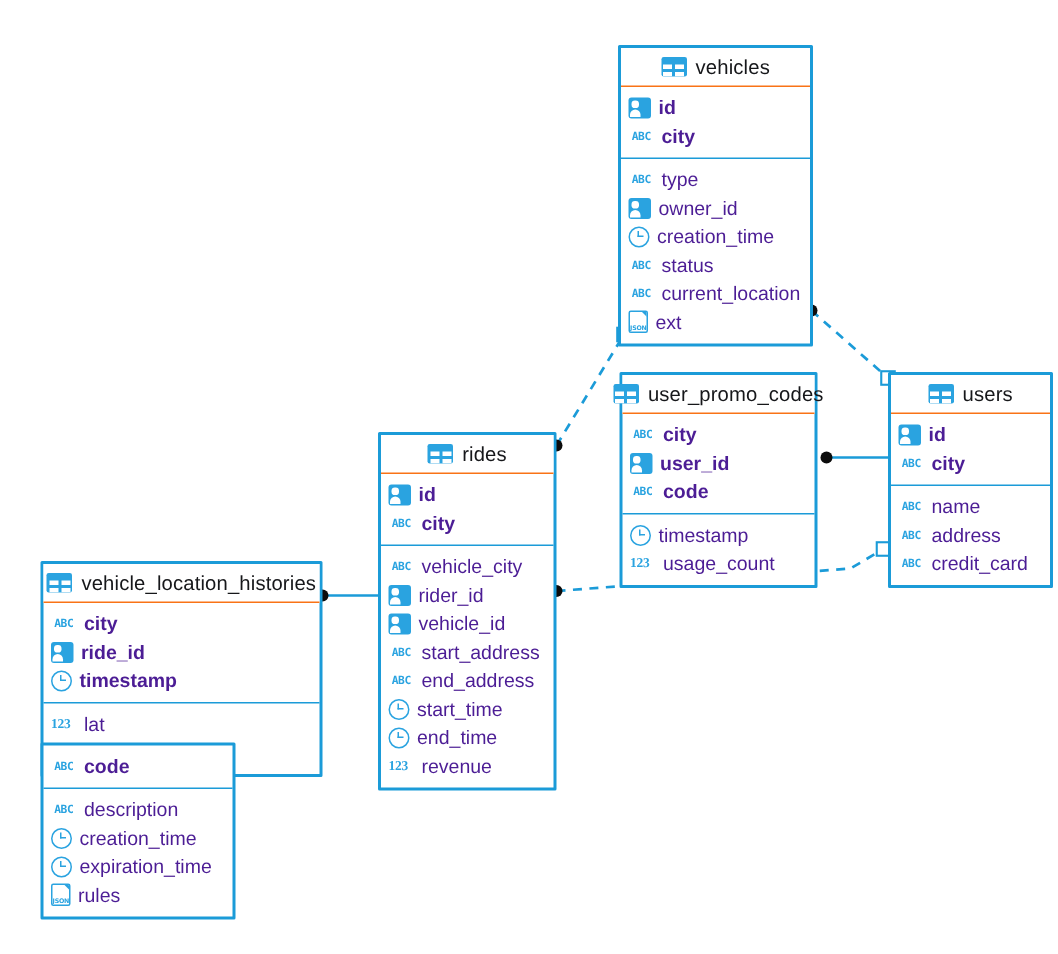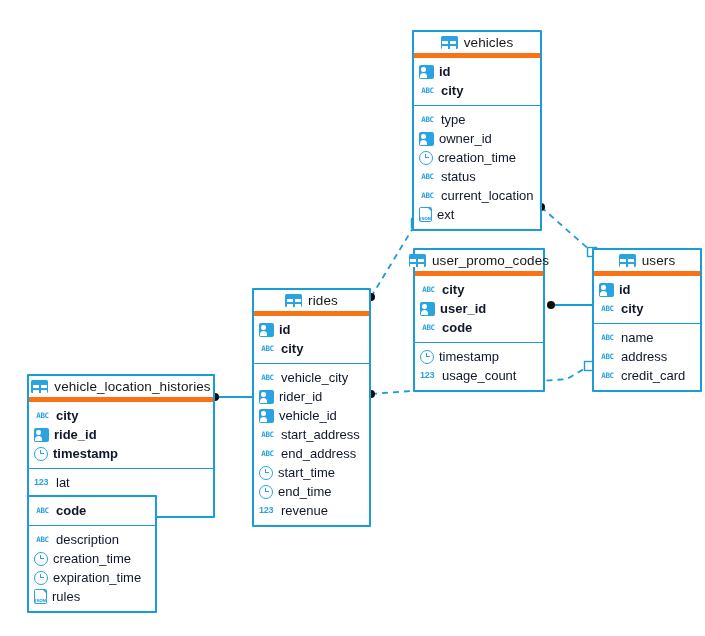--- a/index.html
+++ b/index.html
@@ -35,21 +35,21 @@
     background: #ffffff;
     border-radius: 1px;
   }
   .entity-title {
     box-sizing: border-box;
     height: 26px;
     display: flex;
     align-items: center;
     justify-content: center;
     gap: 6px;
-    border-bottom: 5px solid #f97316;
+    border-bottom: 1px solid #f97316;
     padding: 0 8px;
     background: #ffffff;
   }
   .entity-title .tname {
     font-size: 13.5px;
     color: #16171a;
     letter-spacing: 0.1px;
     white-space: nowrap;
   }
   .col-group {
@@ -61,21 +61,21 @@
   .col {
     display: flex;
     align-items: center;
     gap: 5px;
     height: 19px;
     padding: 0 6px 0 5px;
     white-space: nowrap;
   }
   .col .cname {
     font-size: 13px;
-    color: #0f172a;
+    color: #4c1d95;
   }
   .col.key .cname {
     font-weight: bold;
   }
 
   
   .ic {
     width: 16px;
     height: 16px;
     flex: 0 0 16px;
@@ -129,21 +129,21 @@
     font-size: 7.5px;
     font-weight: bold;
     color: #2aa3e0;
     letter-spacing: -0.3px;
     line-height: 16px;
     text-align: center;
     width: 17px; flex: 0 0 17px;
   }
   
   .ic-num {
-    font-family: Liberation Sans, sans-serif;
+    font-family: Liberation Serif, serif;
     font-size: 9px;
     font-weight: bold;
     color: #2aa3e0;
     letter-spacing: -0.2px;
     line-height: 17px;
     text-align: left;
     width: 17px; flex: 0 0 17px;
   }
   
   .ic-clock {

